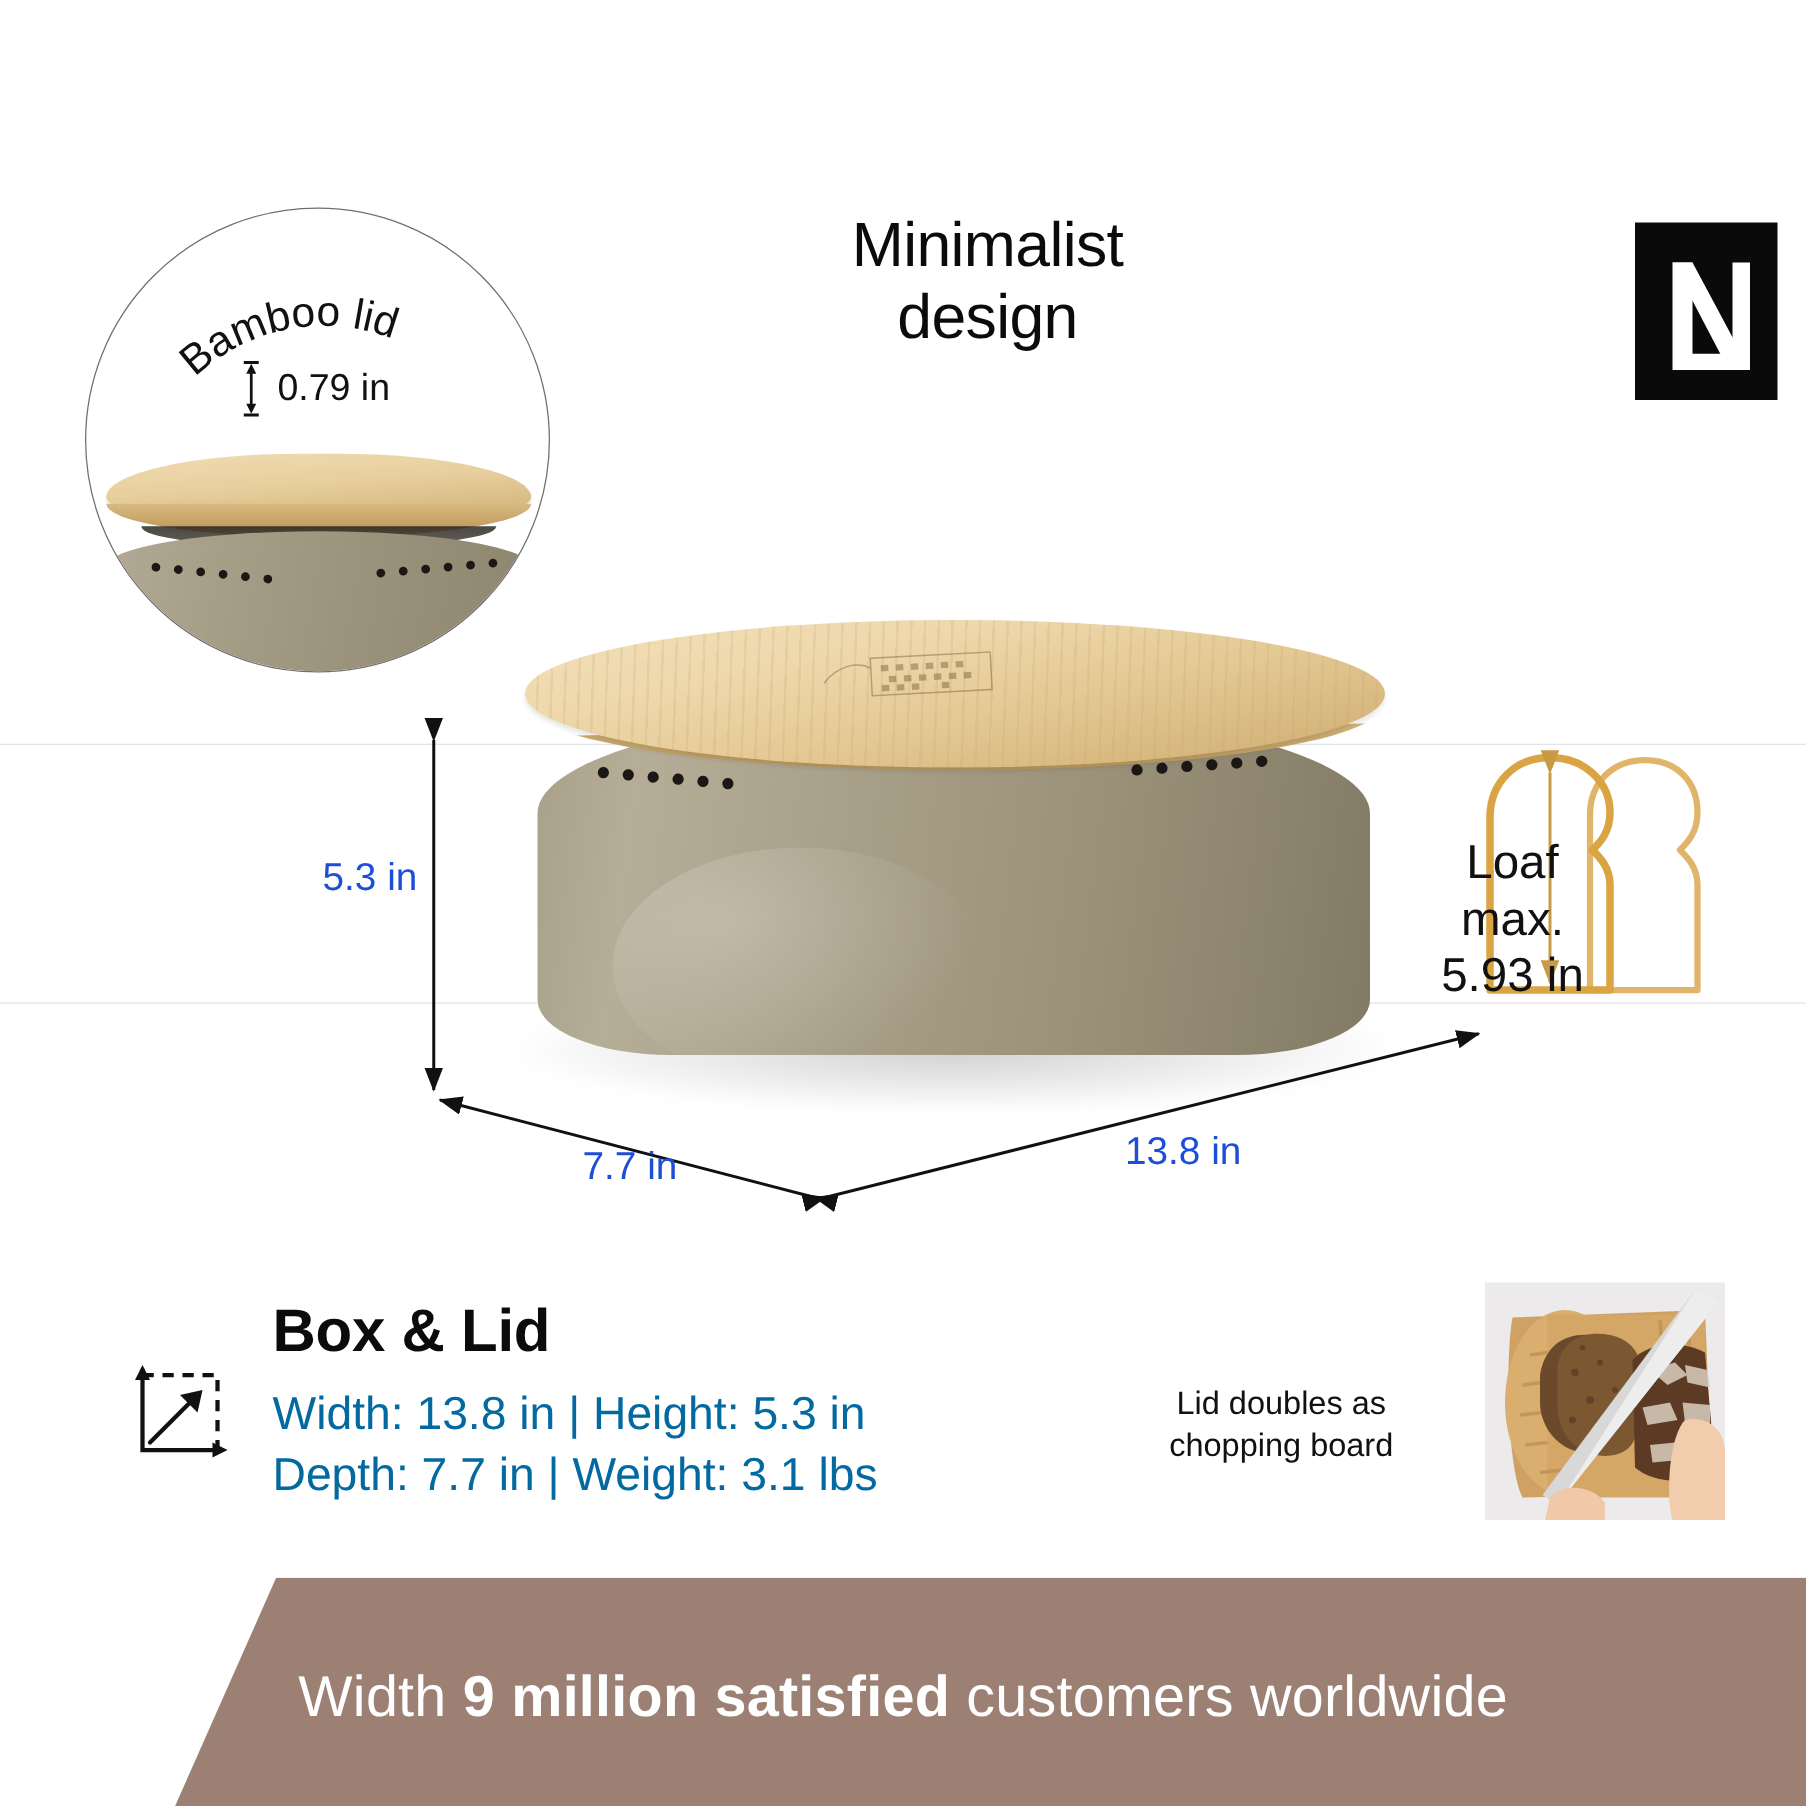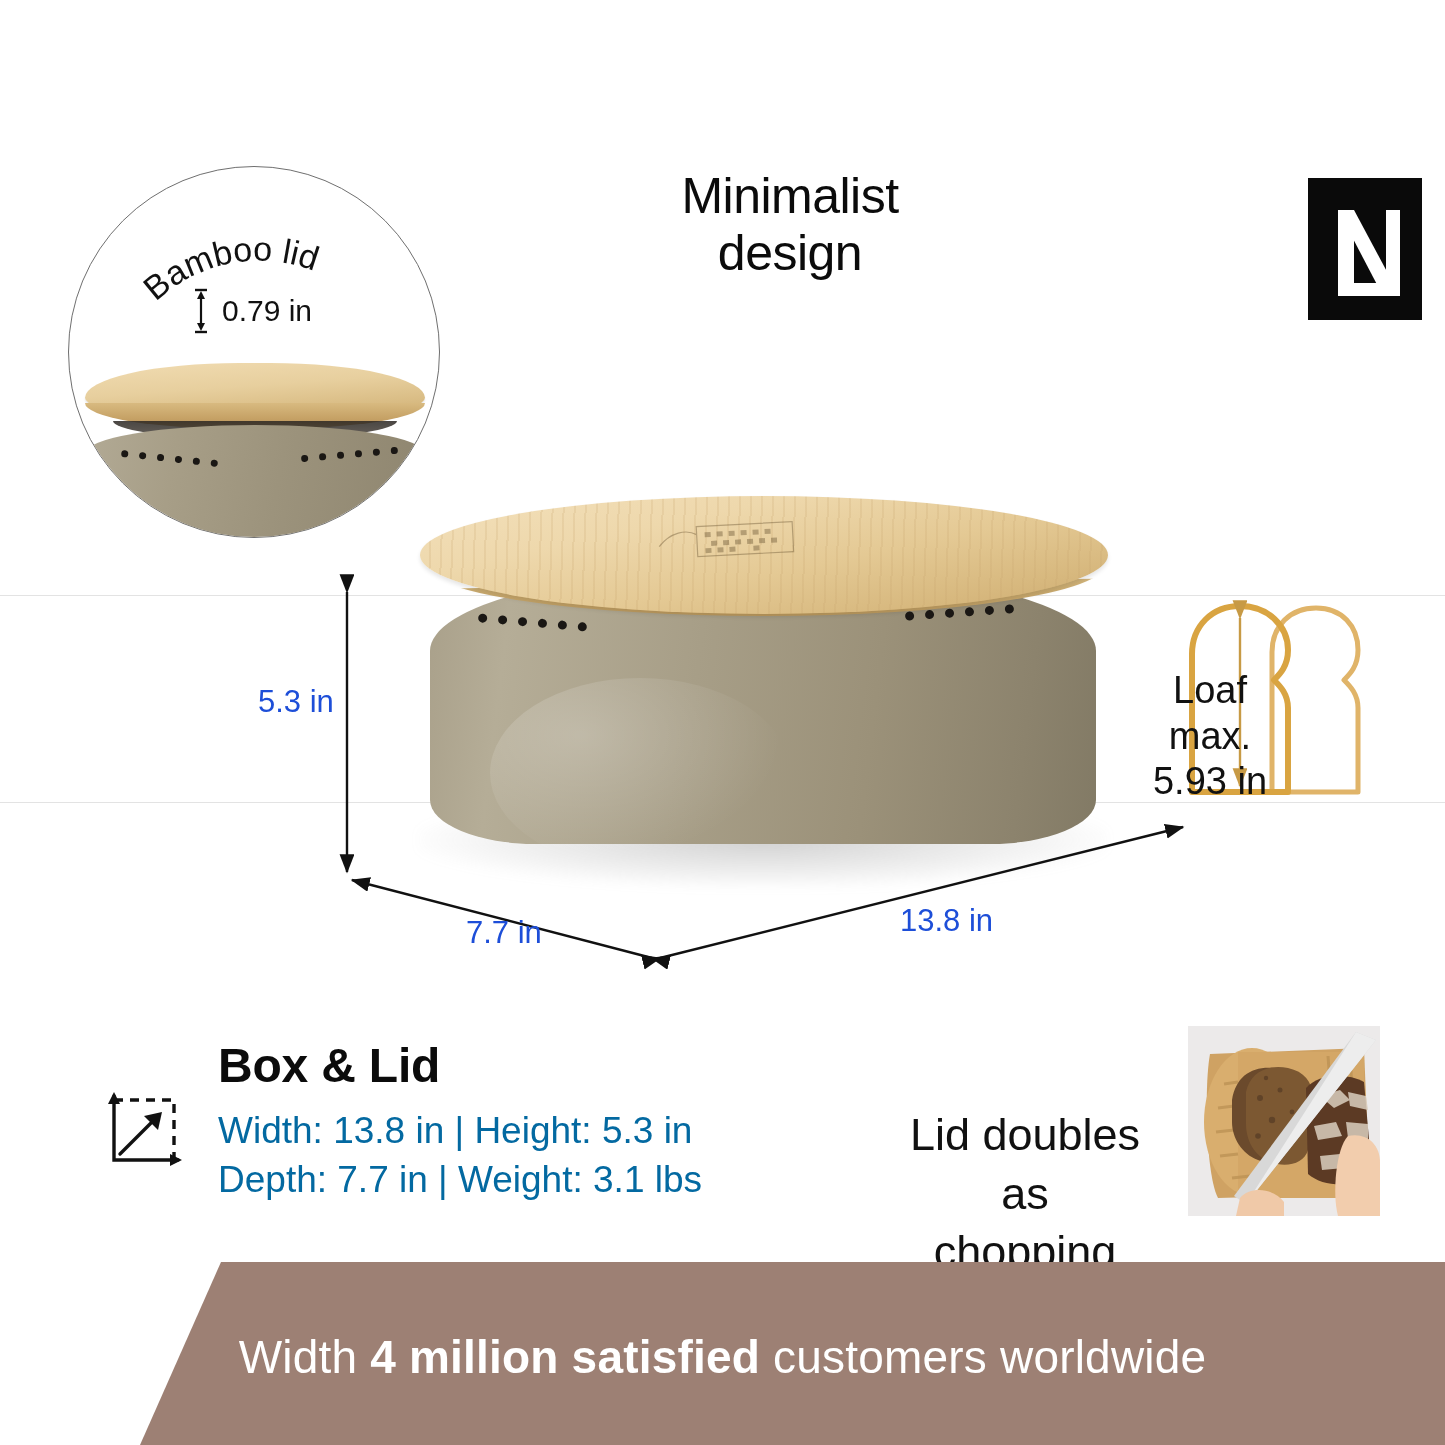--- a/index.html
+++ b/index.html
@@ -148,21 +148,21 @@
     font-size:48px;font-weight:700;color:#0b0b0b;letter-spacing:-0.2px;
   }
   .spec-lines{
     position:absolute;left:218px;top:1106px;
     font-size:37px;line-height:1.33;color:#0369a1;font-weight:400;
   }
 
   
   .chop-text{
     position:absolute;left:880px;top:1106px;width:290px;
-    text-align:center;font-size:45px;line-height:1.3;color:#111;
+    text-align:center;font-size:26px;line-height:1.3;color:#111;
   }
   .chop-photo{
     position:absolute;left:1188px;top:1026px;width:192px;height:190px;
     background:#eceaea;overflow:hidden;
   }
   .chop-photo svg{display:block;}
 
   
   .banner{
     position:absolute;left:0;top:1262px;width:1445px;height:183px;
@@ -404,16 +404,16 @@
       <path d="M168 6 L188 14 L58 178 L46 170 Z" fill="#d8d8d8"></path>
       <path d="M168 6 L188 14 L58 178 Z" fill="#ededed"></path>
 
       <path d="M52 172 C62 160 86 162 96 176 L96 190 L48 190 Z" fill="#f0c9a8"></path>
       <path d="M160 110 C178 106 192 118 192 136 L192 190 L150 190 C144 168 148 122 160 110 Z" fill="#f2cdad"></path>
     </svg>
   </div>
 
   <div class="banner"></div>
   <div class="banner-text">
-    <span>Width </span><b>4 million satisfied</b><span> customers worldwide</span>
+    <span>Width </span><b>9 million satisfied</b><span> customers worldwide</span>
   </div>
 
 </div>
 
 </body></html>

